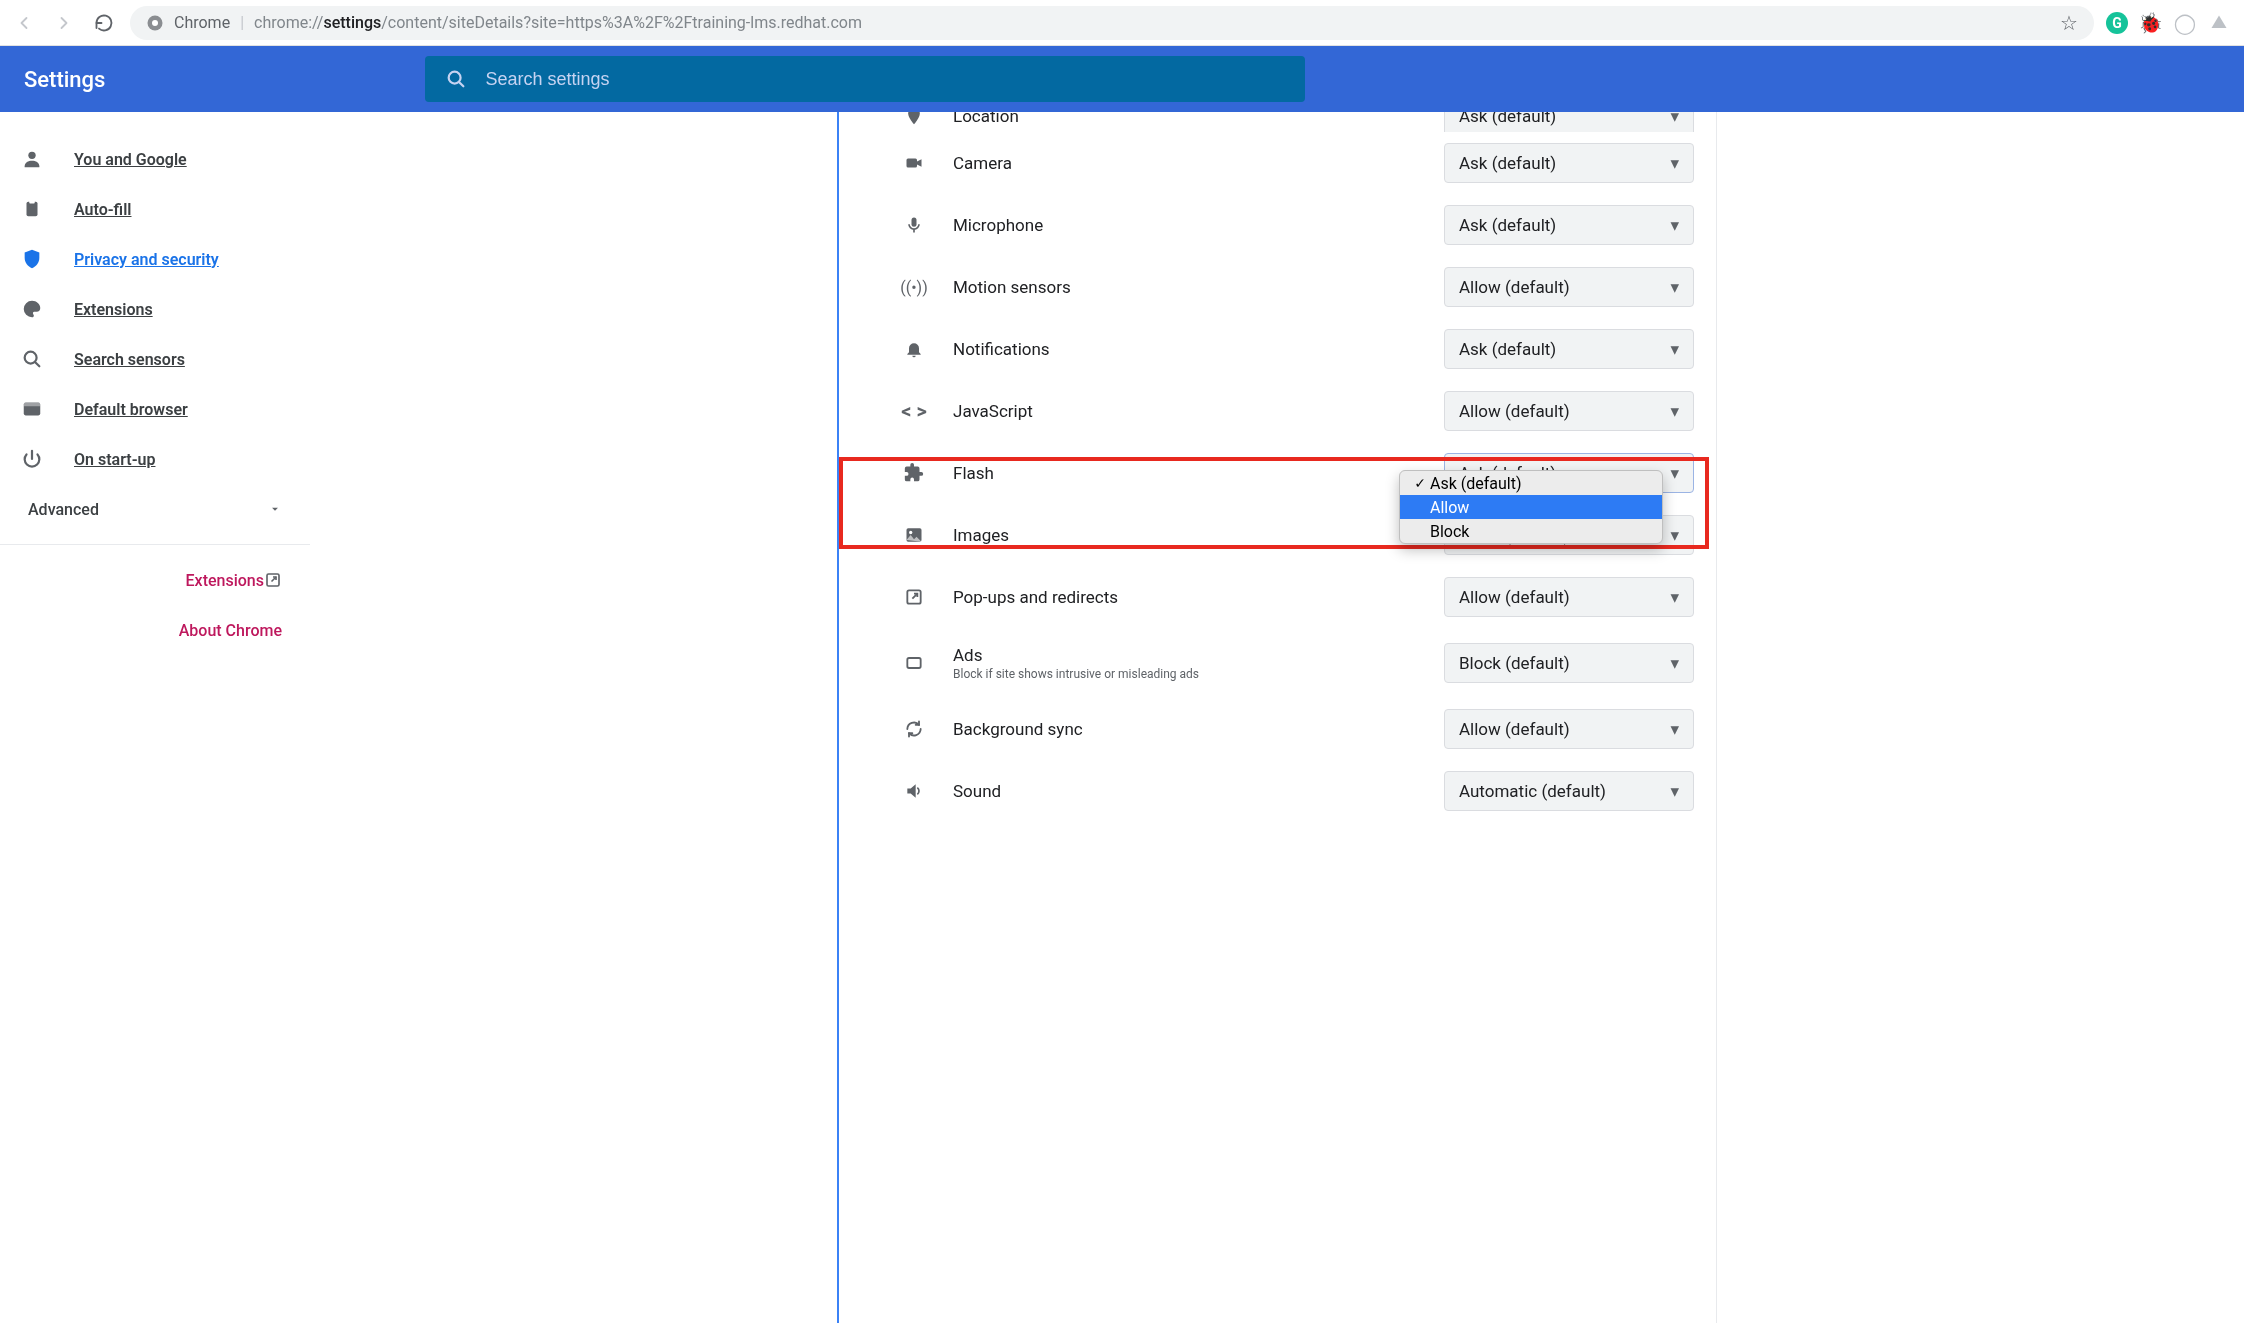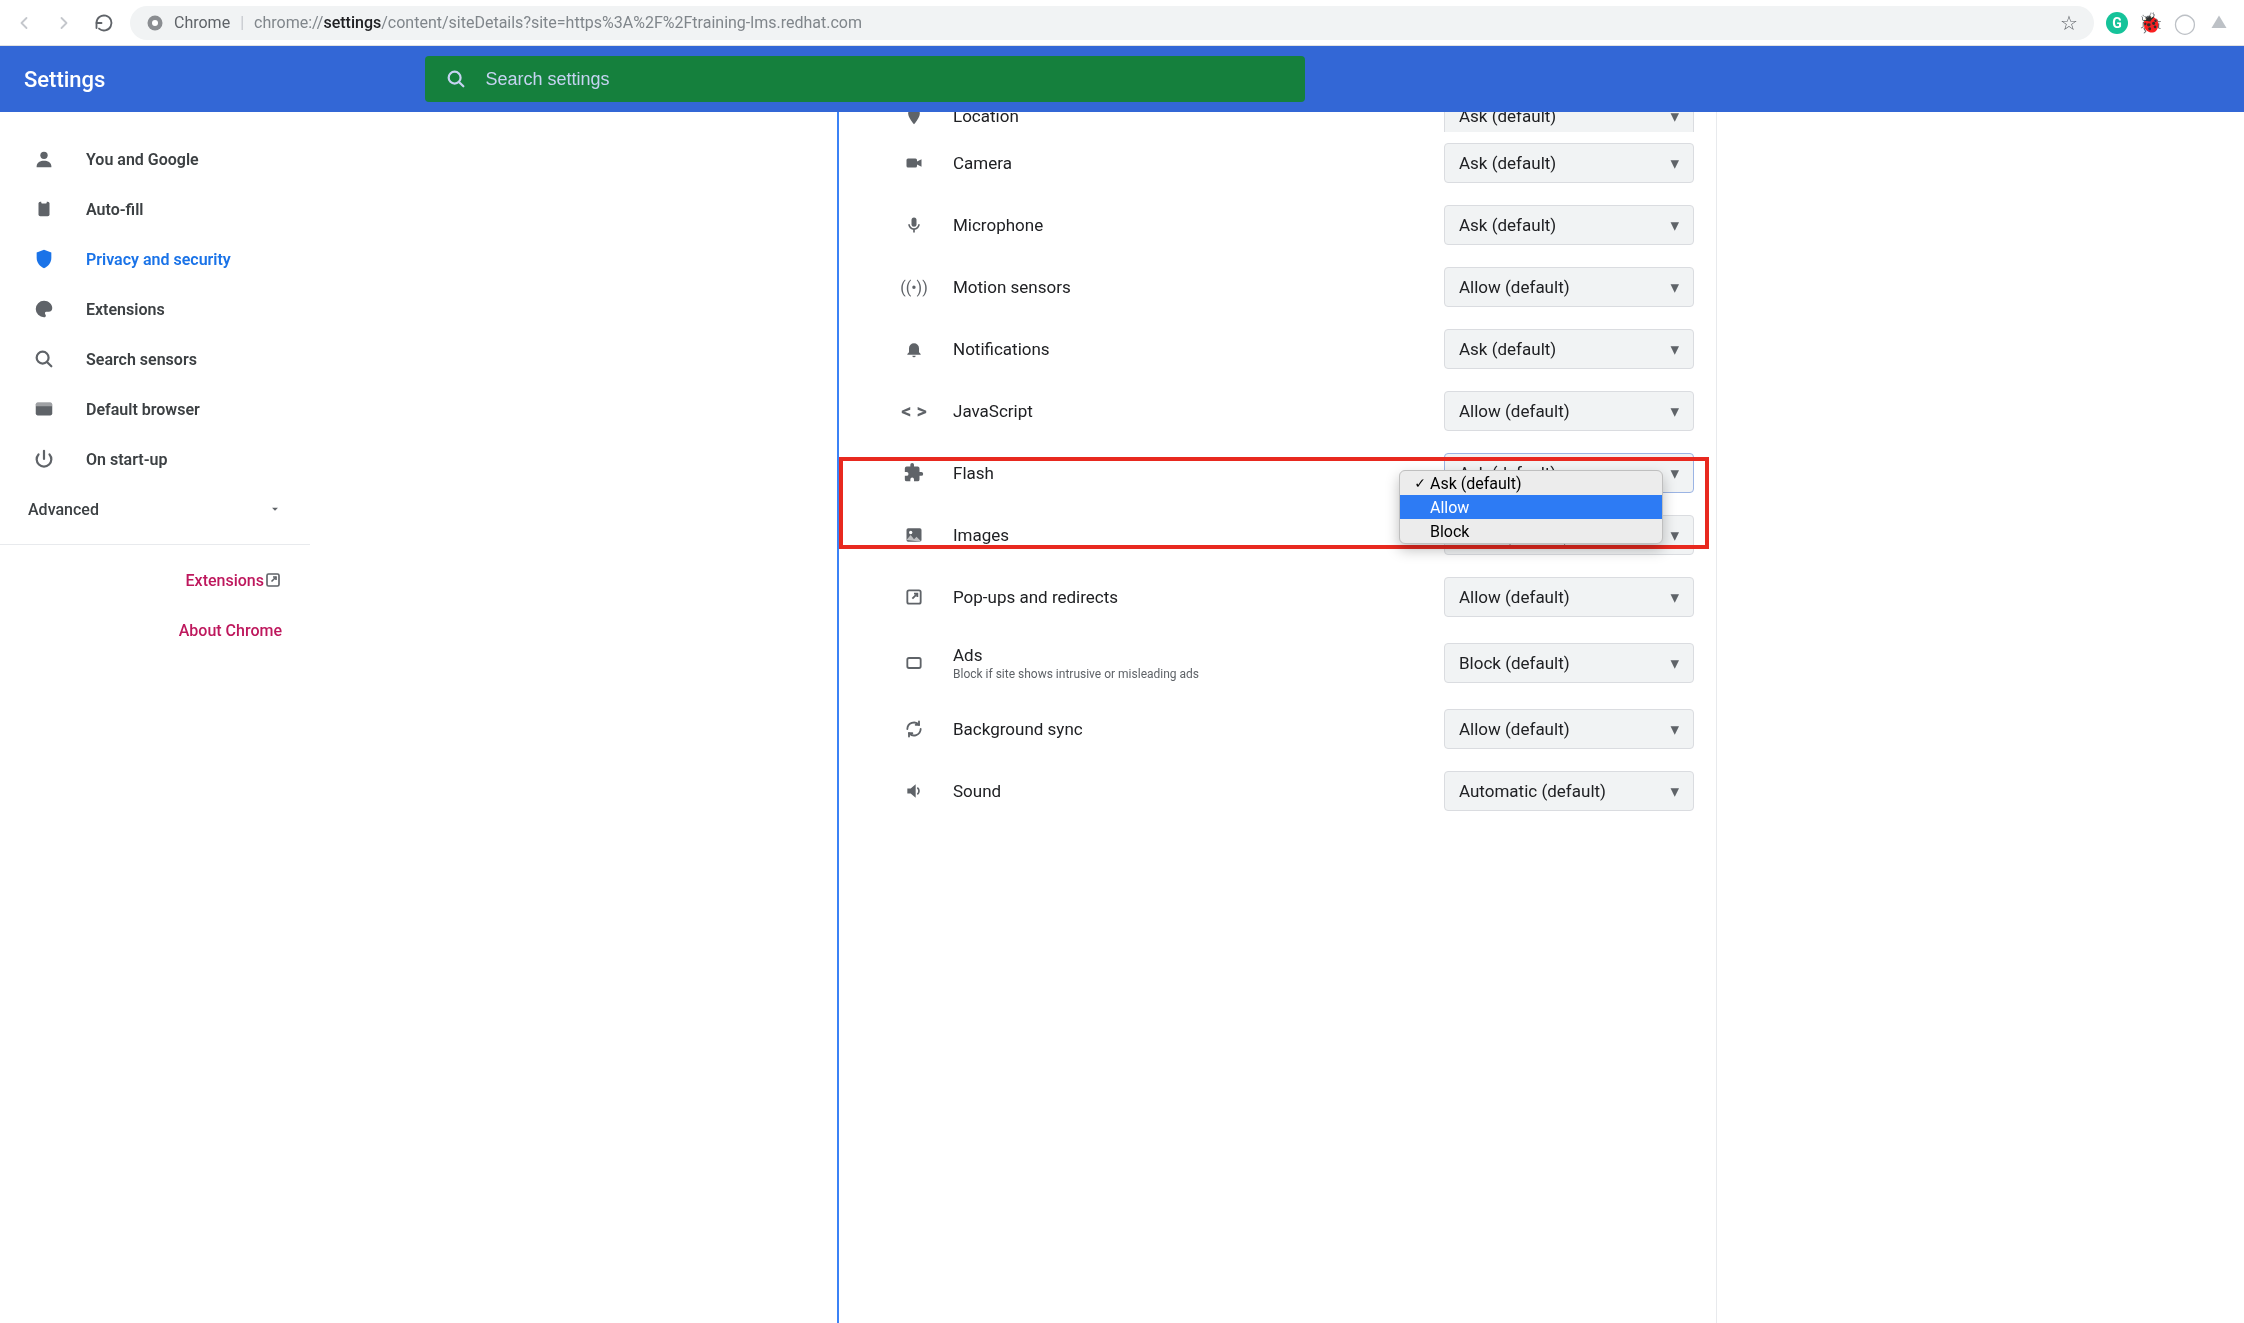--- a/index.html
+++ b/index.html
@@ -56,21 +56,21 @@
     display:flex;
     align-items:center;
     padding: 0 24px;
   }
   .header-title { color:#fff; font-size:22px; font-weight:500;}
   .search-wrap {
     margin-left: 320px;
     flex:1;
     max-width: 880px;
     height: 46px;
-    background:#15803d;
+    background:#0369a1;
     border-radius:4px;
     display:flex;
     align-items:center;
     padding:0 20px;
     gap:18px;
   }
   .search-wrap input {
     flex:1; background:transparent; border:none; outline:none;
     color:#c6d3f2; font-size:18px;
   }
@@ -82,25 +82,26 @@
     width: 310px;
     padding-top: 22px;
     border-right: none;
     background:#fff;
   }
   .sb-item {
     height: 50px;
     display:flex;
     align-items:center;
     gap: 30px;
-    padding: 0 32px;
+    padding: 0 20px;
     color:#3c4043;
     font-size:16px;
     cursor:pointer;
     font-weight: 600;
+    text-decoration: underline;
   }
   .sb-item.active { color:#1a73e8; }
   .sb-item .ico { width:24px; display:flex; justify-content:center; color:#5f6368;}
   .sb-item.active .ico { color:#1a73e8; }
   .sb-adv {
     height:50px; display:flex; align-items:center; justify-content:space-between;
     padding: 0 28px; font-size:16px; color:#3c4043; cursor:pointer; font-weight:500;
   }
   .sb-divider { height:1px; background:#e8eaed; margin: 10px 0 10px 0;}
   .sb-plain {

